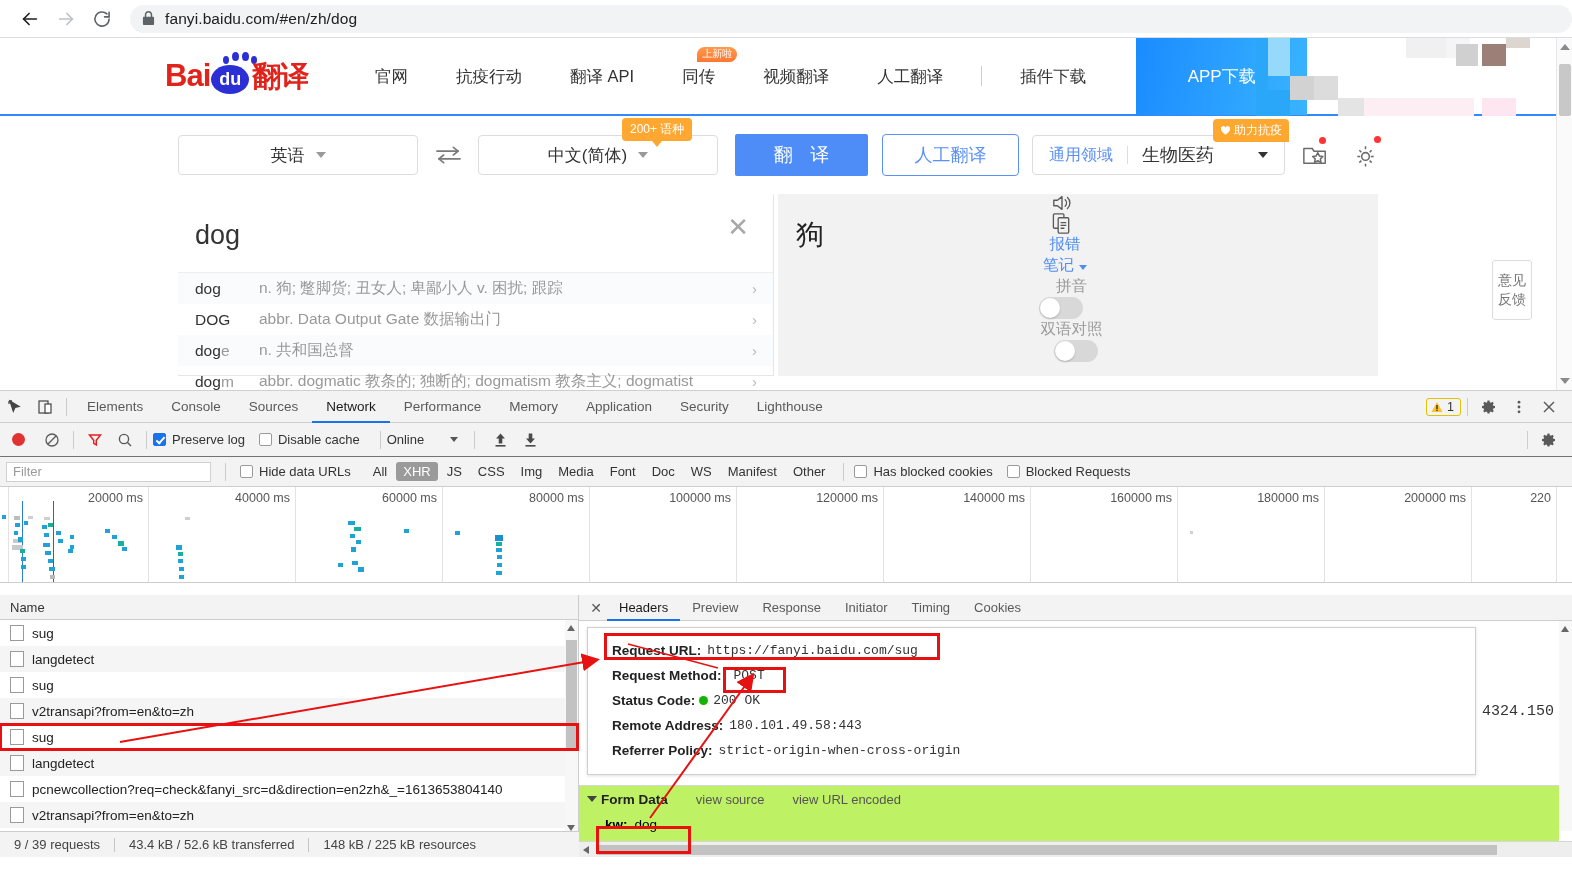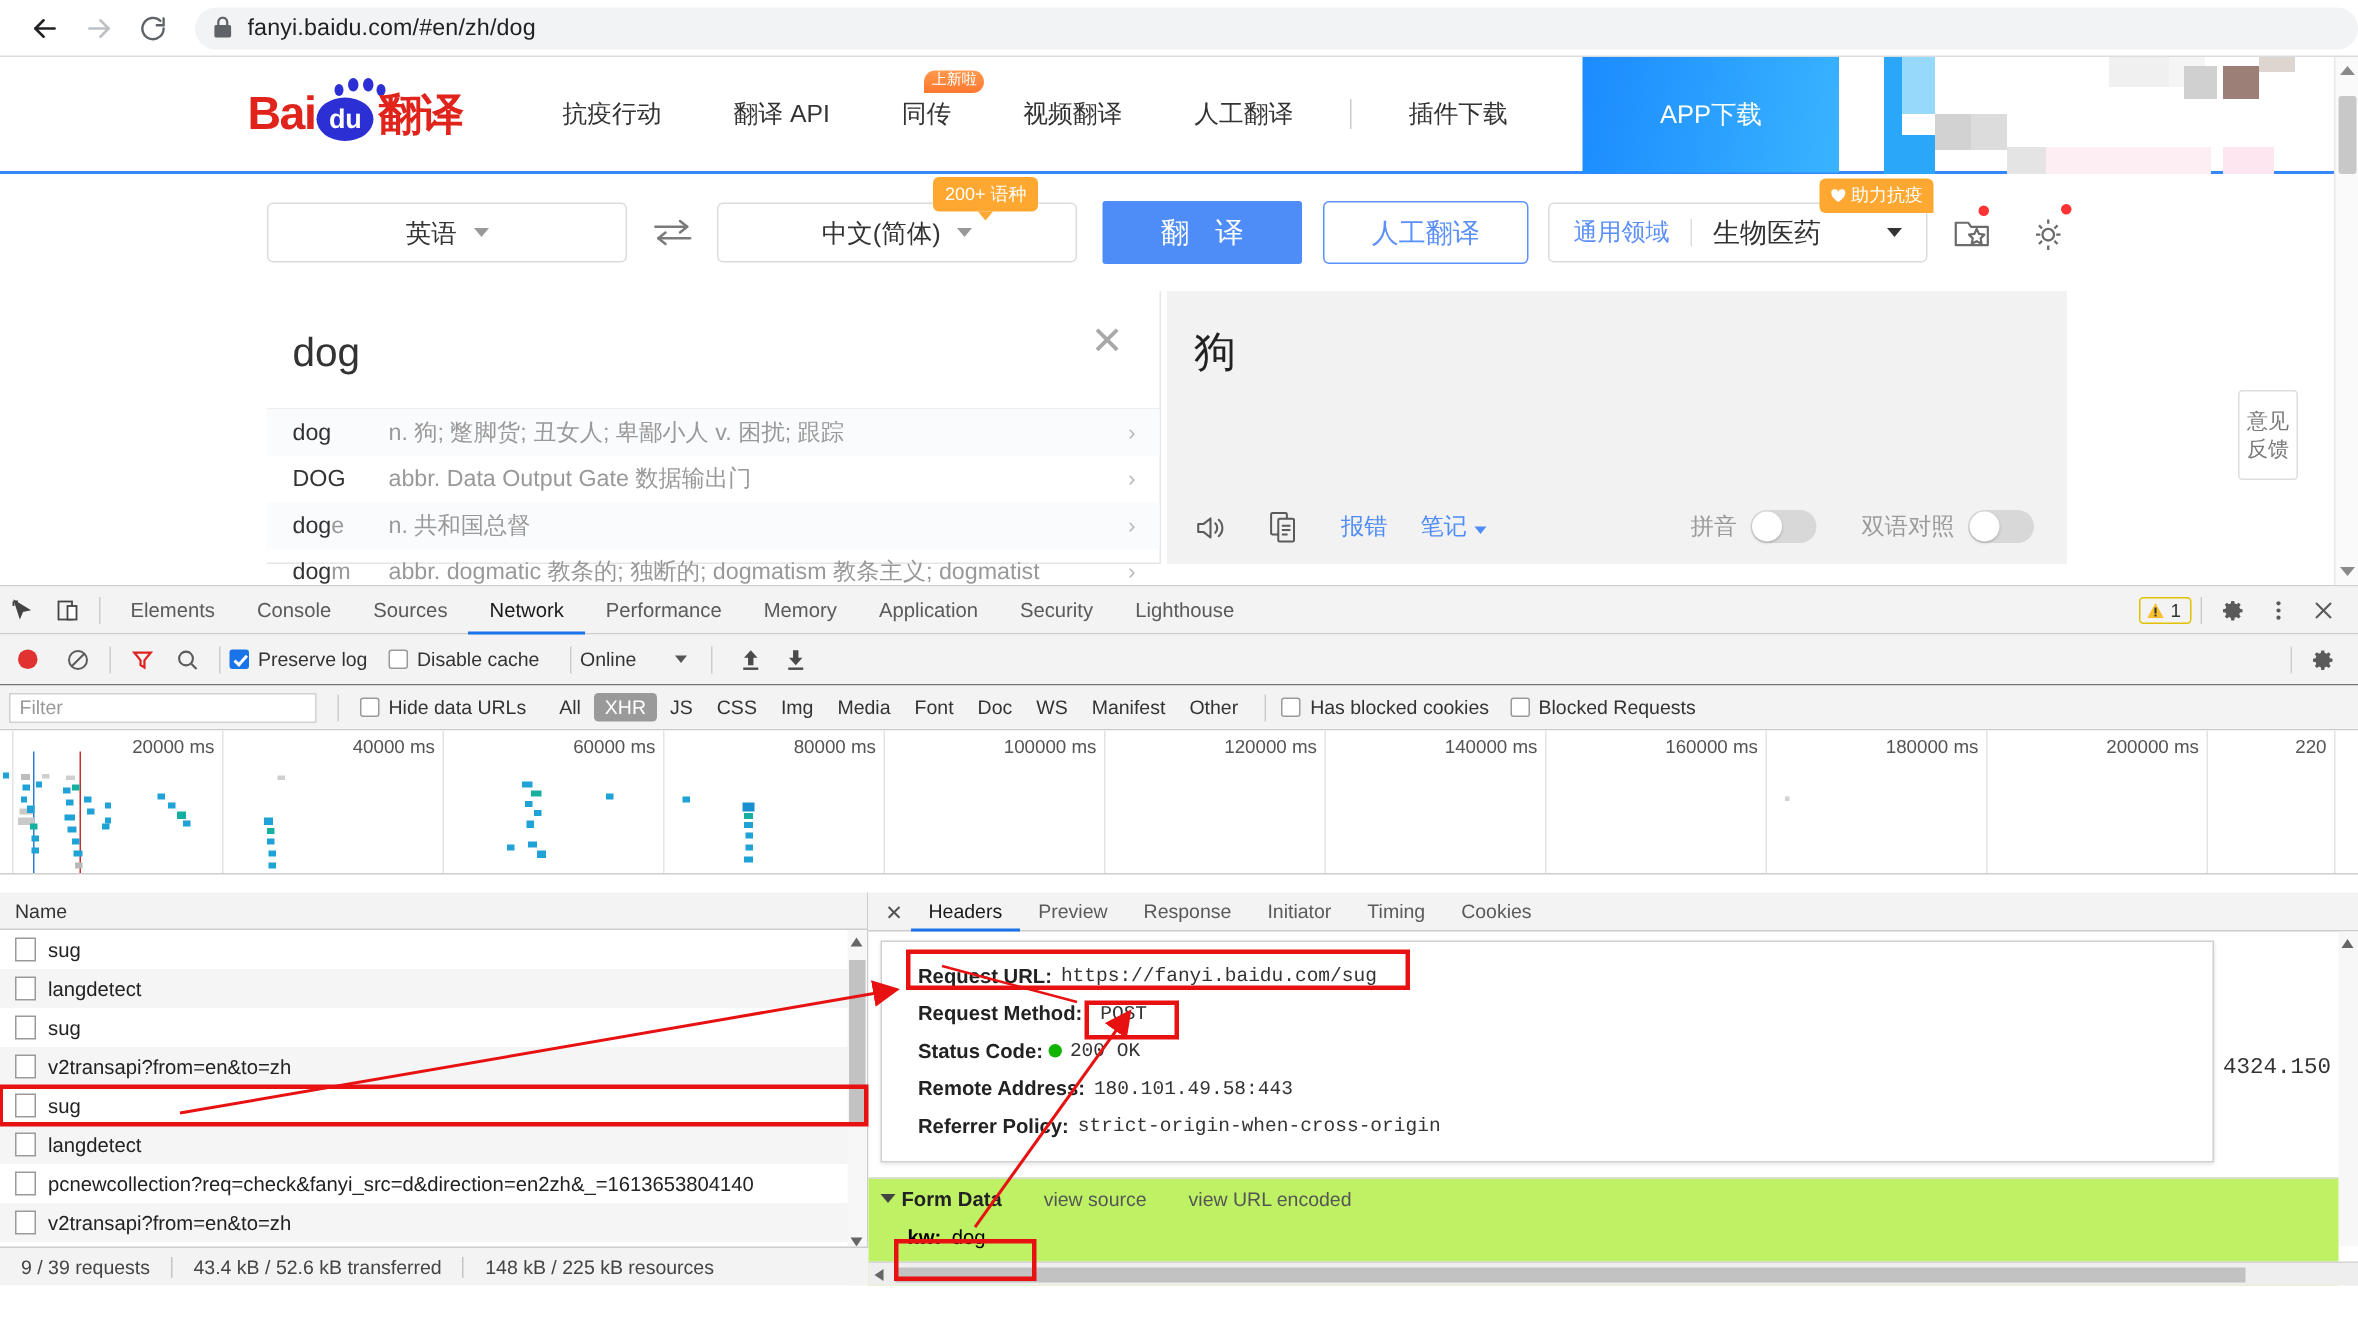--- a/index.html
+++ b/index.html
@@ -163,21 +163,21 @@
   .sugg-item .word em { color: #999; font-style: normal; }
   .sugg-item .mean { color: #999; margin-left: 8px; white-space: nowrap; overflow: hidden; }
   .sugg-item .arrow { position: absolute; right: 16px; color: #b9b9b9; font-size: 15px; }
 
   .output-box {
     width: 600px; background: #f2f2f2; height: 182px; margin-left: 4px; position: relative;
   }
   .output-box .result { font-size: 28px; color: #222; padding: 22px 0 0 18px; }
   .out-tools {
     position: absolute; left: 0; bottom: 14px; width: 100%;
-    display: flex; align-items: flex-end; padding: 0 22px 0 18px;
+    display: flex; align-items: center; padding: 0 22px 0 18px; flex-direction: column;
   }
   .out-tools .t-ico { color: #5a5a5a; margin-right: 28px; display: flex; }
   .out-tools .t-link { color: #4e8cf7; font-size: 15.5px; margin-right: 22px; }
   .out-tools .spacer { flex: 1; }
   .out-tools .t-label { color: #9a9a9a; font-size: 15.5px; margin-right: 9px; }
   .toggle {
     width: 44px; height: 22px; background: #d8d8d8; border-radius: 11px; position: relative;
     margin-right: 30px;
   }
   .toggle i { position: absolute; left: 1px; top: 1px; width: 20px; height: 20px;
@@ -365,20 +365,23 @@
         <span class="paw">
           <i style="left:2px;top:4px;width:6px;height:8px;"></i>
           <i style="left:11px;top:0px;width:7px;height:9px;"></i>
           <i style="left:21px;top:0px;width:7px;height:9px;"></i>
           <i style="left:30px;top:4px;width:6px;height:8px;"></i>
         </span>
         <span class="fanyi">翻译</span>
       </div>
 
       <div class="nav">
+        <div class="nav-item">
+          <span>官网</span>
+        </div>
         <div class="nav-item">
           <span>抗疫行动</span>
         </div>
         <div class="nav-item">
           <span>翻译 API</span>
         </div>
         <div class="nav-item">
           <span>同传</span>
           <span class="hot-badge">上新啦</span>
         </div>

